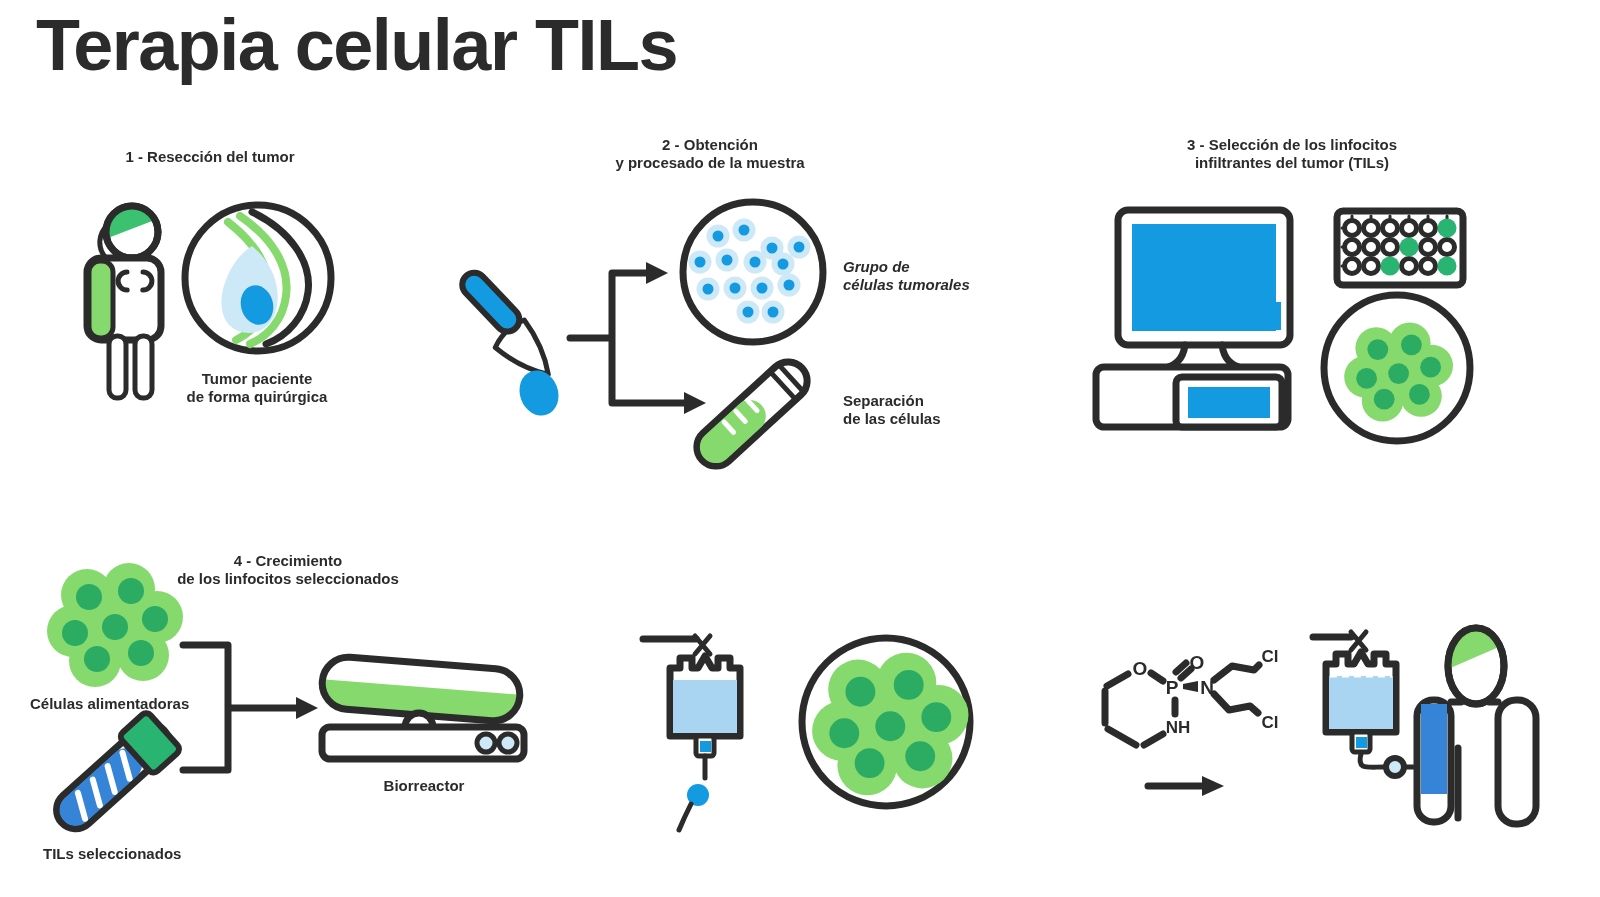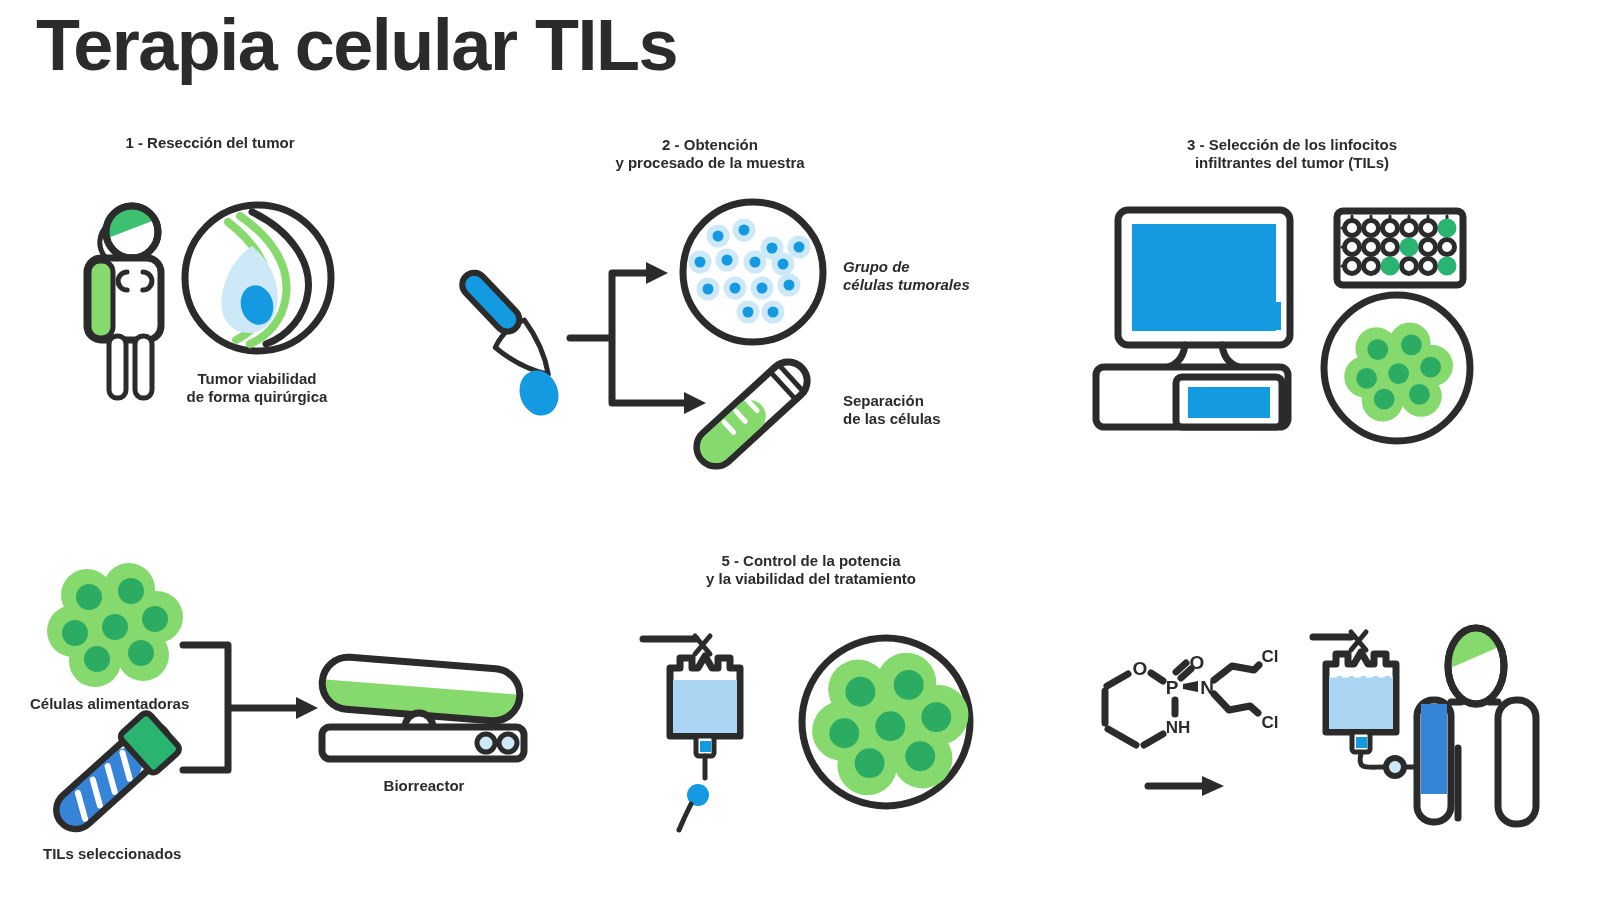--- a/index.html
+++ b/index.html
@@ -248,34 +248,34 @@
       <ellipse cx="1476" cy="666" rx="28" ry="38" class="ol"></ellipse>
       <rect x="1417" y="700" width="34" height="122" rx="16" class="olf"></rect>
       <rect x="1421" y="704" width="26" height="90" fill="var(--armblue)"></rect>
       <rect x="1498" y="700" width="38" height="124" rx="18" class="olf"></rect>
       <path d="M1451,702 H1461 M1489,702 H1498 M1458,748 V818" class="ol"></path>
     </g>
   </svg>
 
   <div class="title">Terapia celular TILs</div>
 
-  <div class="lbl center" style="left:100px;top:134px;width:220px;">1 - Resección del tumor</div>
-  <div class="lbl center" style="left:152px;top:370px;width:210px;">Tumor viabilidad
+  <div class="lbl center" style="left:100px;top:148px;width:220px;">1 - Resección del tumor</div>
+  <div class="lbl center" style="left:152px;top:370px;width:210px;">Tumor paciente
 de forma quirúrgica</div>
 
   <div class="lbl center" style="left:560px;top:136px;width:300px;">2 - Obtención
 y procesado de la muestra</div>
   <div class="lbl" style="left:843px;top:258px;font-style:italic;">Grupo de
 células tumorales</div>
   <div class="lbl" style="left:843px;top:392px;">Separación
 de las células</div>
 
   <div class="lbl center" style="left:1142px;top:136px;width:300px;">3 - Selección de los linfocitos
 infiltrantes del tumor (TILs)</div>
 
+  <div class="lbl center" style="left:138px;top:552px;width:300px;">4 - Crecimiento
+de los linfocitos seleccionados</div>
   <div class="lbl" style="left:30px;top:695px;white-space:nowrap;">Células alimentadoras</div>
   <div class="lbl" style="left:43px;top:845px;white-space:nowrap;">TILs seleccionados</div>
   <div class="lbl center" style="left:349px;top:777px;width:150px;">Biorreactor</div>
 
-  <div class="lbl center" style="left:661px;top:552px;width:300px;">5 - Control de la potencia
-y la viabilidad del tratamiento</div>
 
 </div>
 
 </body></html>

